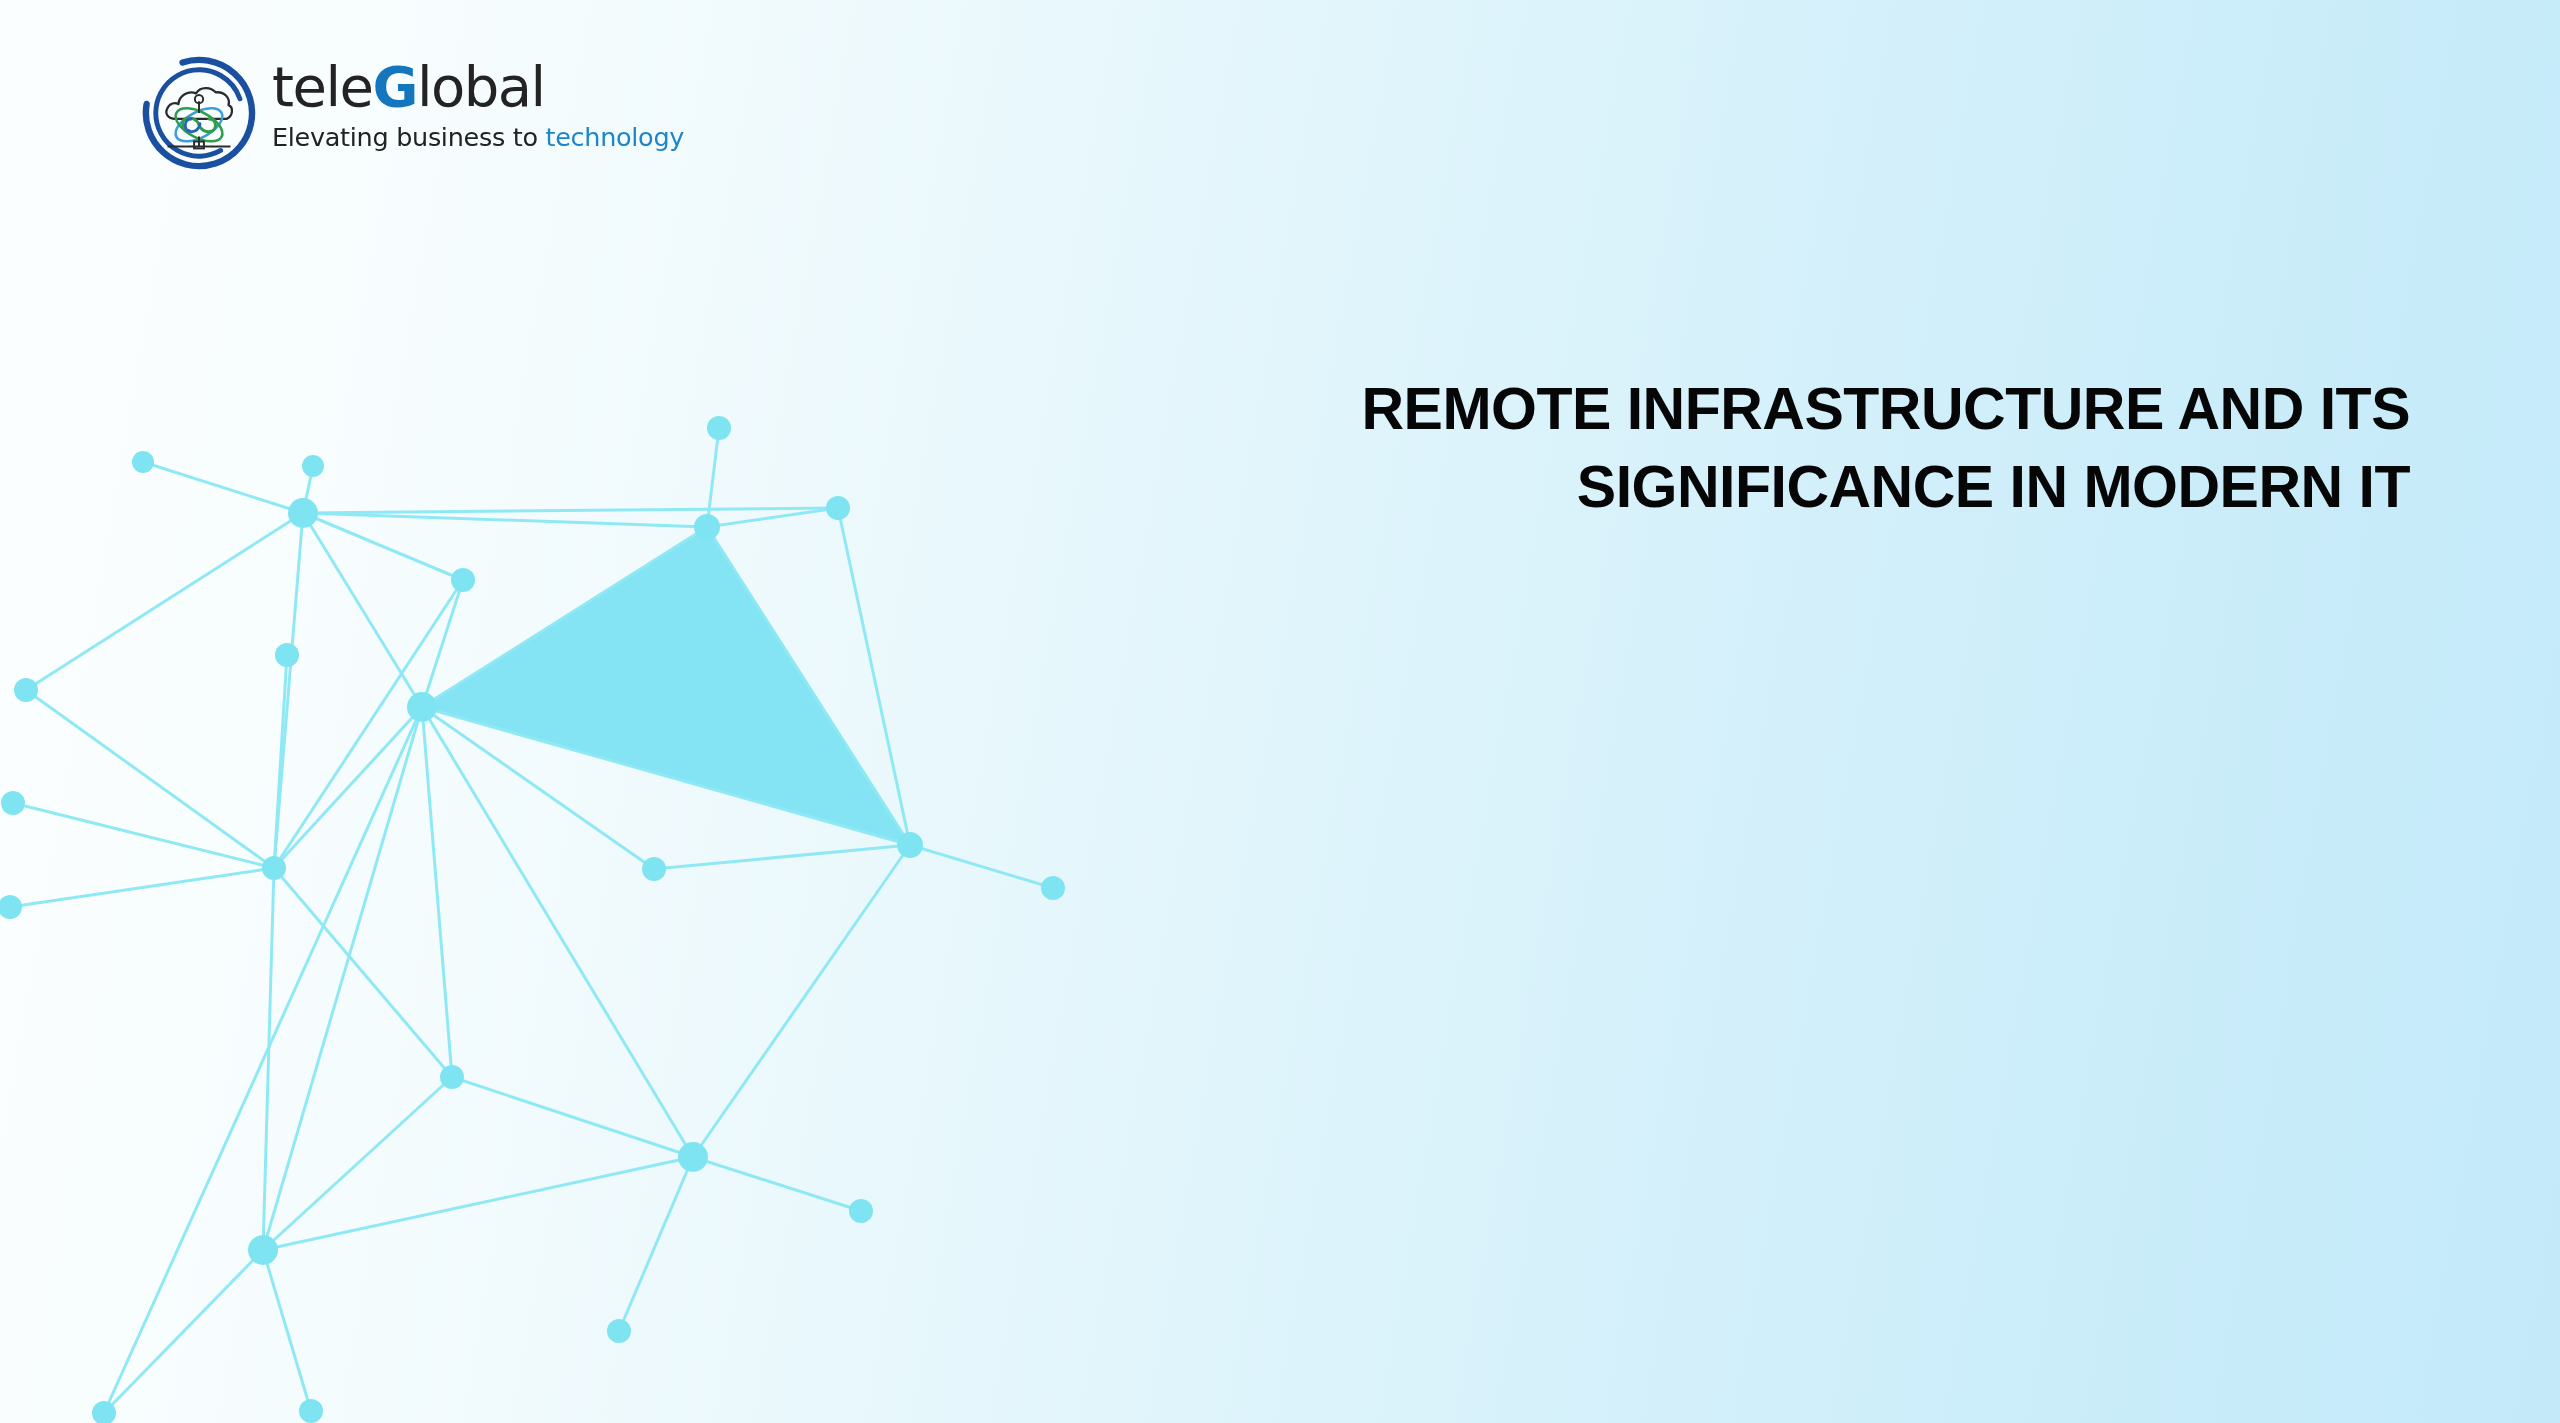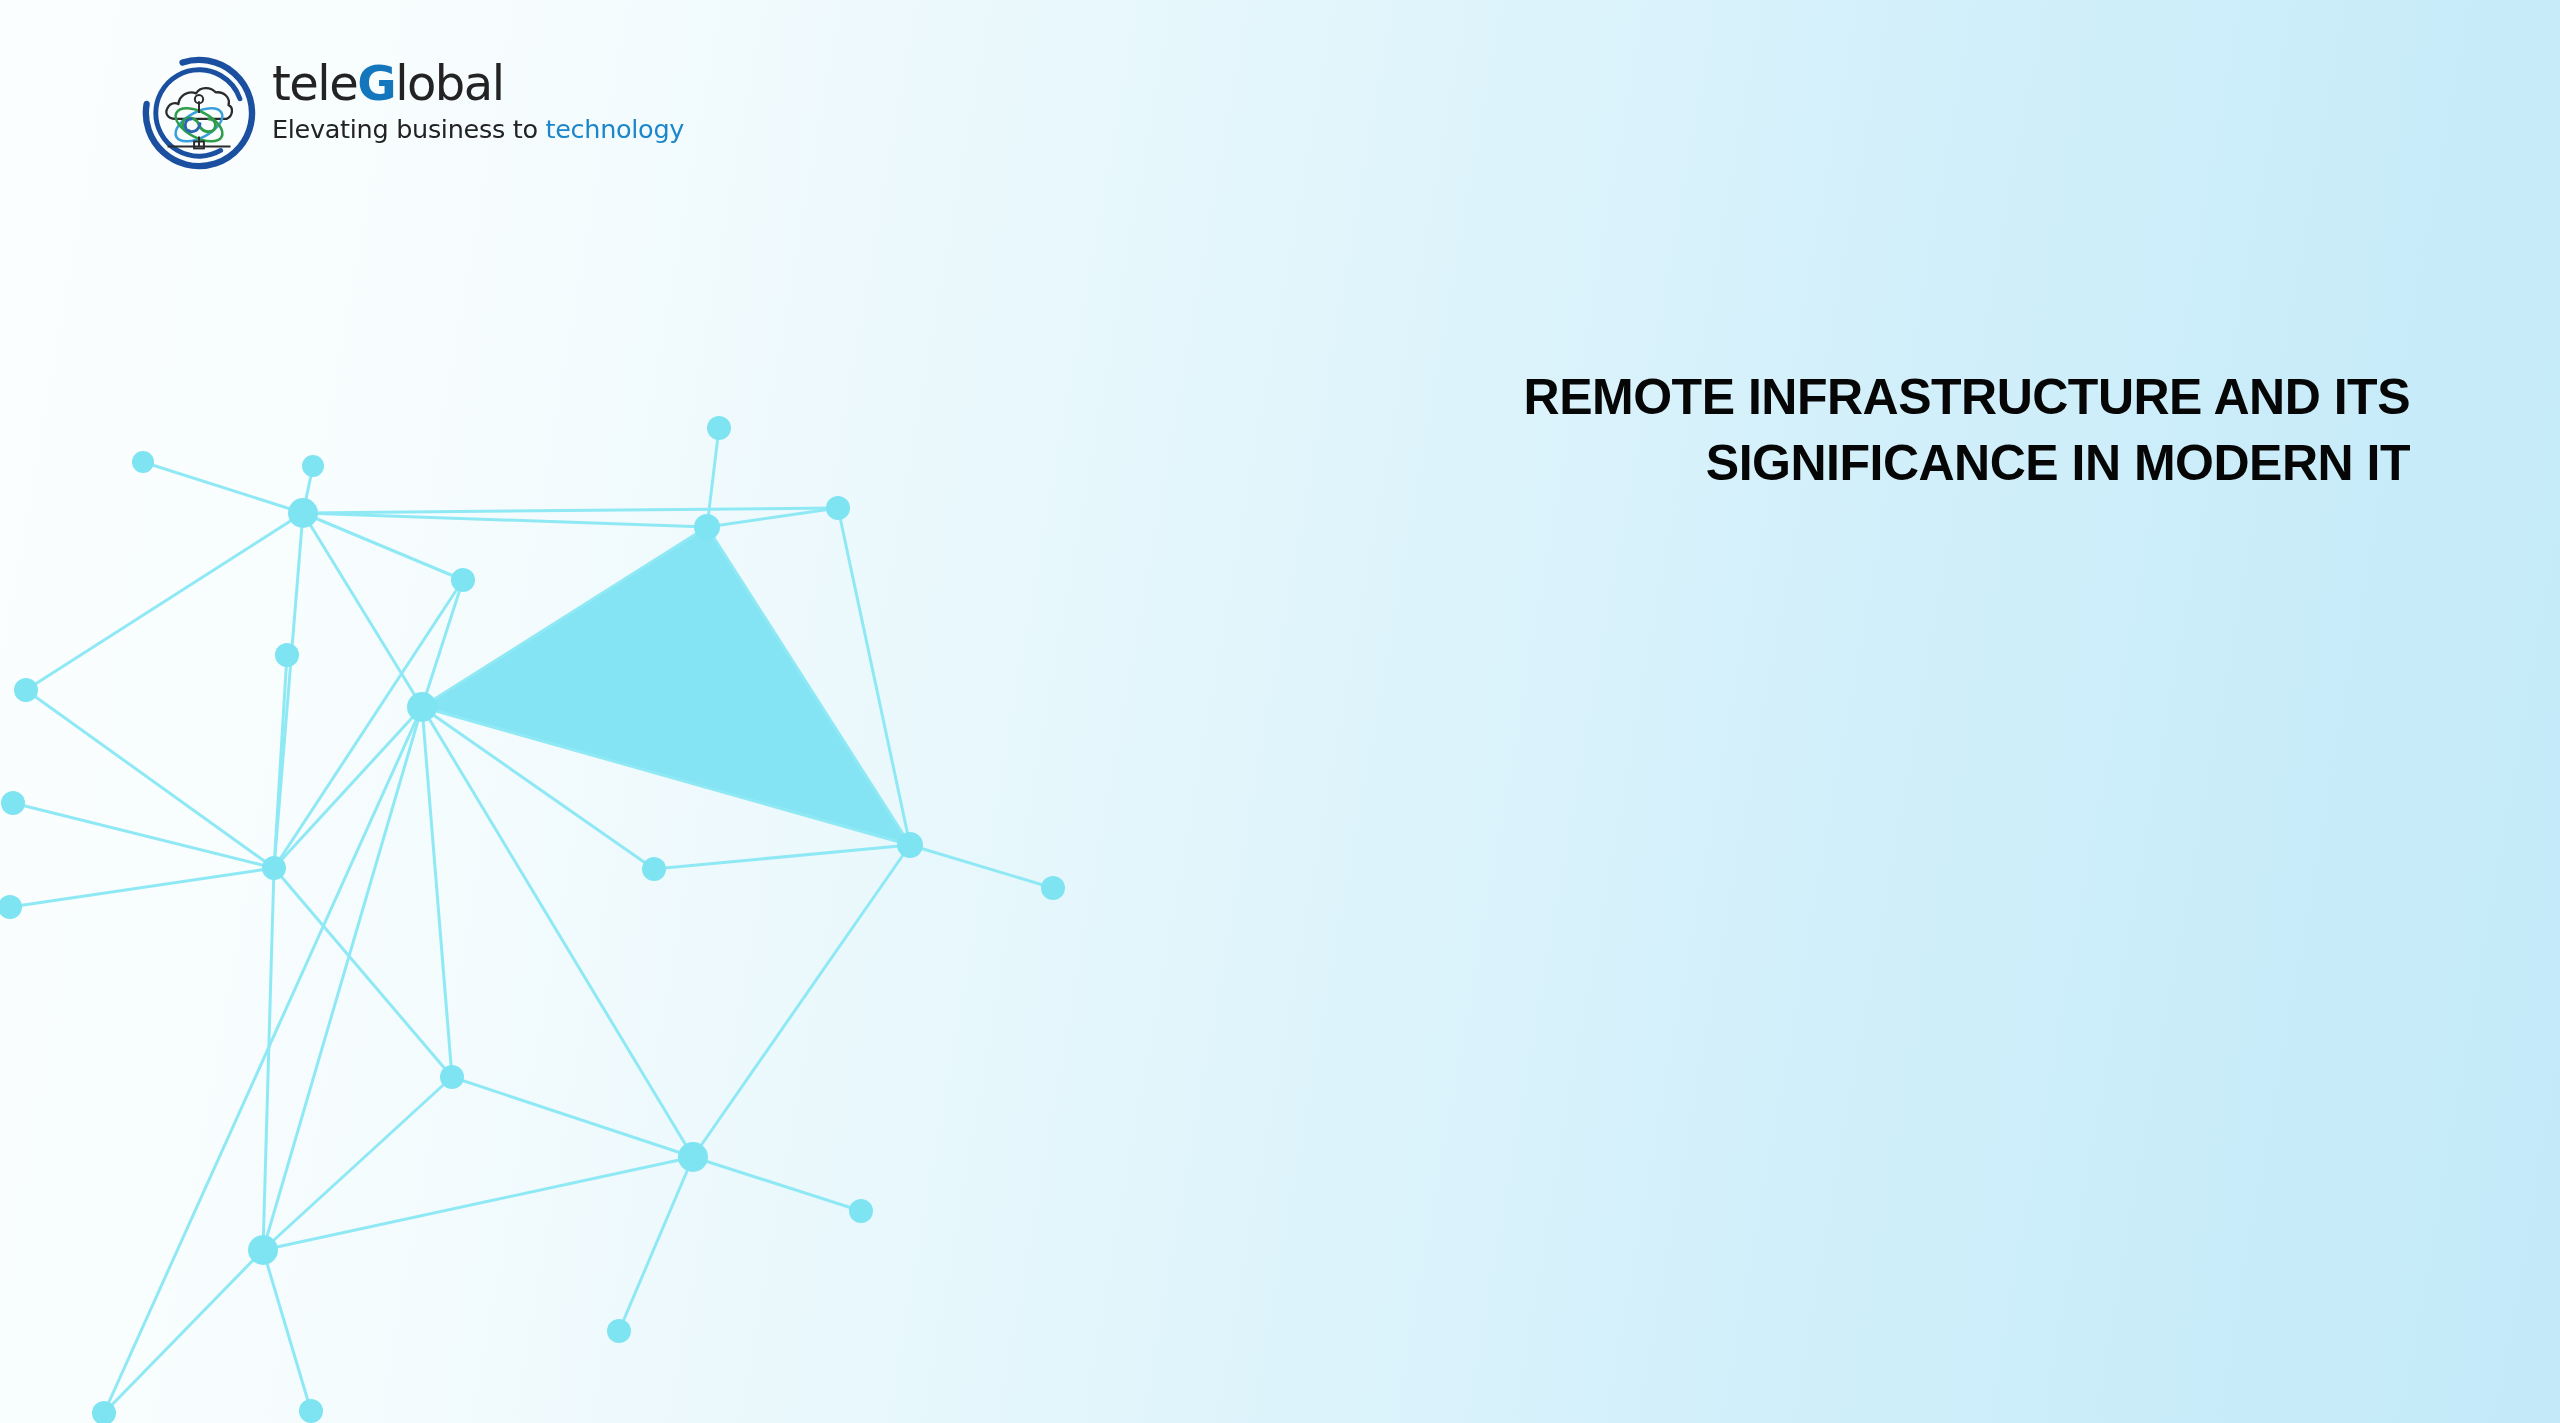--- a/index.html
+++ b/index.html
@@ -53,21 +53,21 @@
     flex: 0 0 auto;
     margin-top: 2px;
   }
   #logo-words {
     display: flex;
     flex-direction: column;
     padding-top: 8px;
   }
   .wordmark {
     font-family: "DejaVu Sans", "Liberation Sans", sans-serif;
-    font-size: 48px;
+    font-size: 56px;
     line-height: 0.98;
     font-weight: 400;
     letter-spacing: -1.5px;
     color: #232323;
     white-space: nowrap;
   }
   .wordmark .brand-g {
     color: #1477BE;
     font-weight: 700;
   }
@@ -88,21 +88,21 @@
   
   #headline {
     position: absolute;
     right: 150px;
     top: 330px;
     width: 1700px;
     text-align: right;
     color: #060606;
     font-family: "Liberation Sans", sans-serif;
     font-weight: 700;
-    font-size: 50px;
+    font-size: 59px;
     line-height: 1.33;
     letter-spacing: -0.5px;
     text-transform: uppercase;
   }
   #headline .hl-line {
     display: block;
     white-space: nowrap;
   }
 </style>
 </head>

